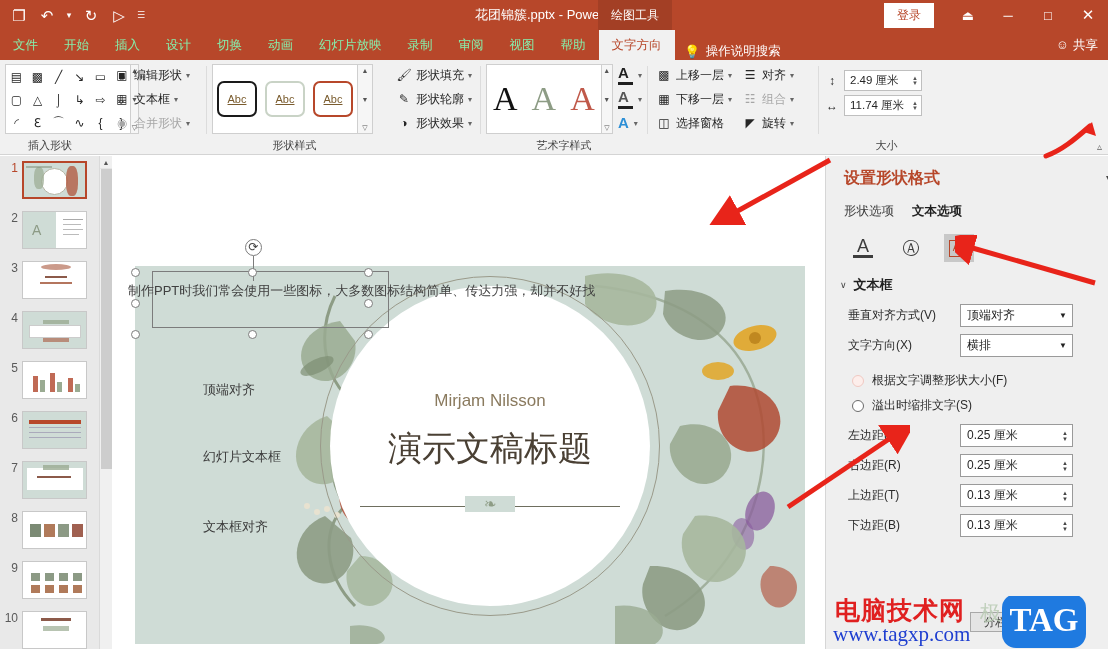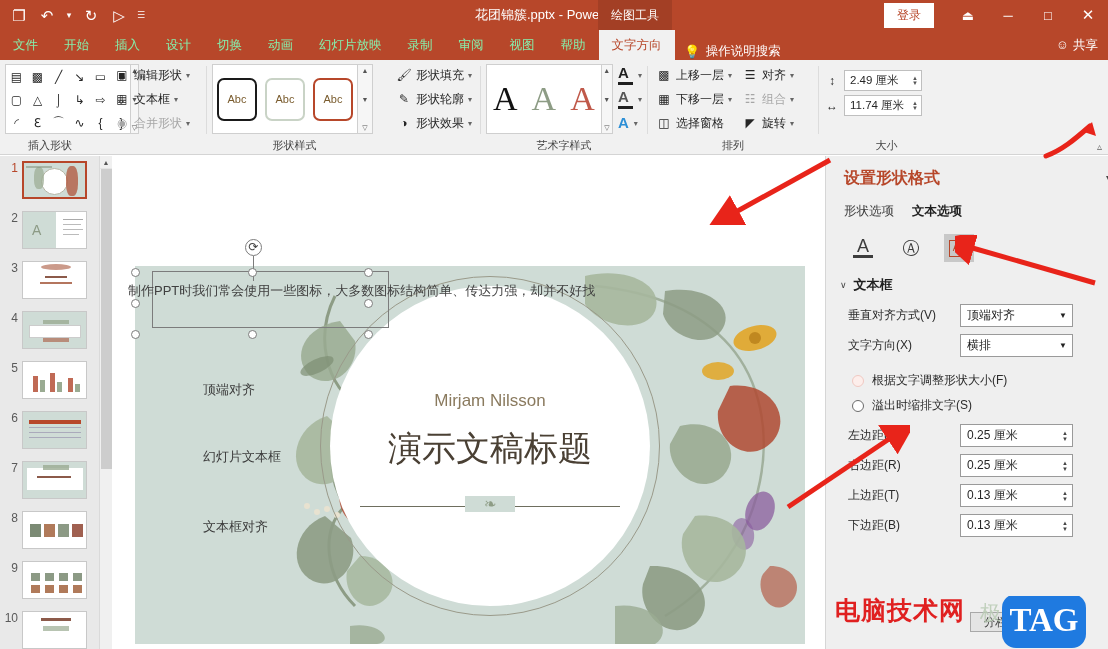--- a/index.html
+++ b/index.html
@@ -90,22 +90,22 @@
     font-size:12px; color:#262626; white-space:nowrap;
   }
   .cmd.disabled{ color:#a6a6a6; }
   .caret{ font-size:8px; color:#666; }
   .cmd-ico{ width:16px; height:16px; display:flex; align-items:center; justify-content:center; }
   
   .style-gallery{
     display:flex; height:70px; border:1px solid #cfcfcf; background:#fff; align-items:center; padding:0 4px; gap:8px;
   }
   .style-thumb{
-    width:40px; height:43px; border-radius:7px; background:#fff;
-    display:flex; align-items:center; justify-content:center; font-size:11px; color:#7a5c2e;
+    width:40px; height:36px; border-radius:7px; background:#fff;
+    display:flex; align-items:center; justify-content:center; font-size:11px; color:#7a5c2e;text-decoration:underline;
   }
   .style-thumb.s1{ border:2px solid #1a1a1a; }
   .style-thumb.s2{ border:2px solid #c9d3c6; }
   .style-thumb.s3{ border:2px solid #b7472a; }
   
   .wa-gallery{
     display:flex; height:70px; border:1px solid #cfcfcf; background:#fff; align-items:center; padding:0 6px; gap:14px;
   }
   .wa{ font-size:34px; line-height:1; font-family:"Liberation Serif",serif; }
   .wa1{ color:#111; }
@@ -504,21 +504,20 @@
             <span class="caret">▾</span>
           </div>
           <div class="cmd">
             <span class="cmd-ico">◤</span>
             <span>旋转</span>
             <span class="caret">▾</span>
           </div>
         </div>
       </div>
     </div>
-    <div class="group-label">排列</div>
   </div>
 
   <div class="group-divider"></div>
 
   <div class="group" style="width:135px">
     <div class="group-body">
       <div class="size-col">
         <div class="size-row">
           <span class="cmd-ico">↕</span>
           <div class="spin">
@@ -851,14 +850,15 @@
 </svg>
 
 <svg class="arrow" style="left:1040px;top:120px;width:60px;height:45px" viewBox="0 0 60 45">
   <path d="M6 36 C22 30 34 20 50 6" stroke="#e8241a" stroke-width="5" fill="none" stroke-linecap="round"></path>
   <polygon points="52 2, 56 16, 44 12" fill="#e8241a"></polygon>
 </svg>
 
 <div class="wm">
   <div class="wm-faint">极光下载</div>
   <div class="wm-red">电脑技术网</div>
+  <div class="wm-url">www.tagxp.com</div>
   <div class="wm-tag">TAG</div>
 </div>
 
 </body></html>

